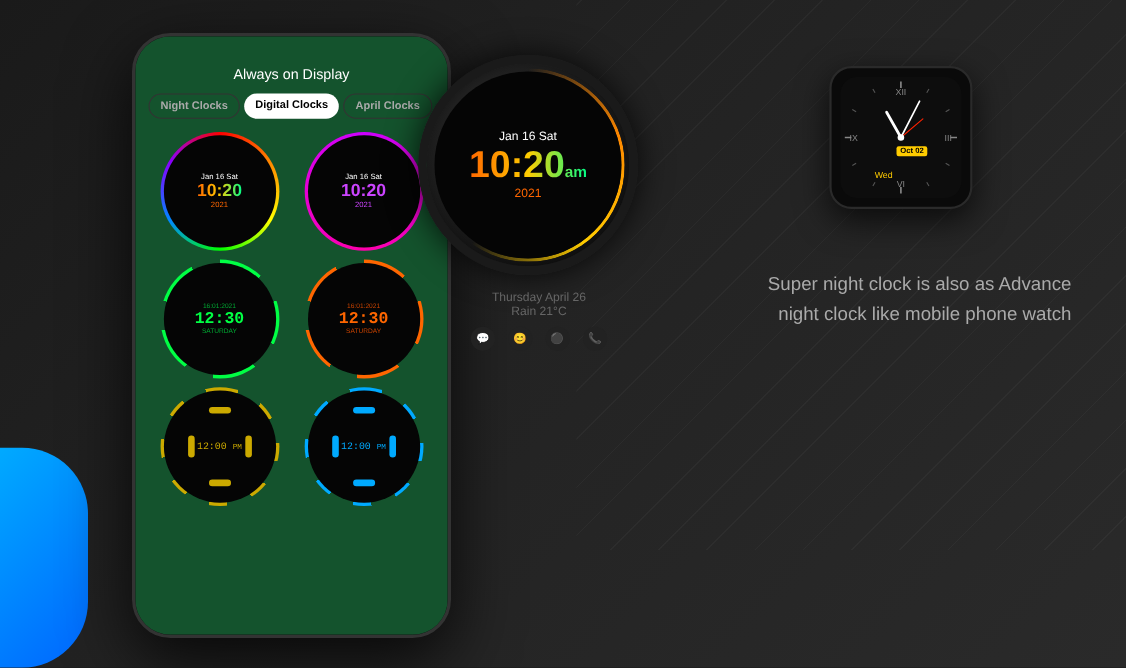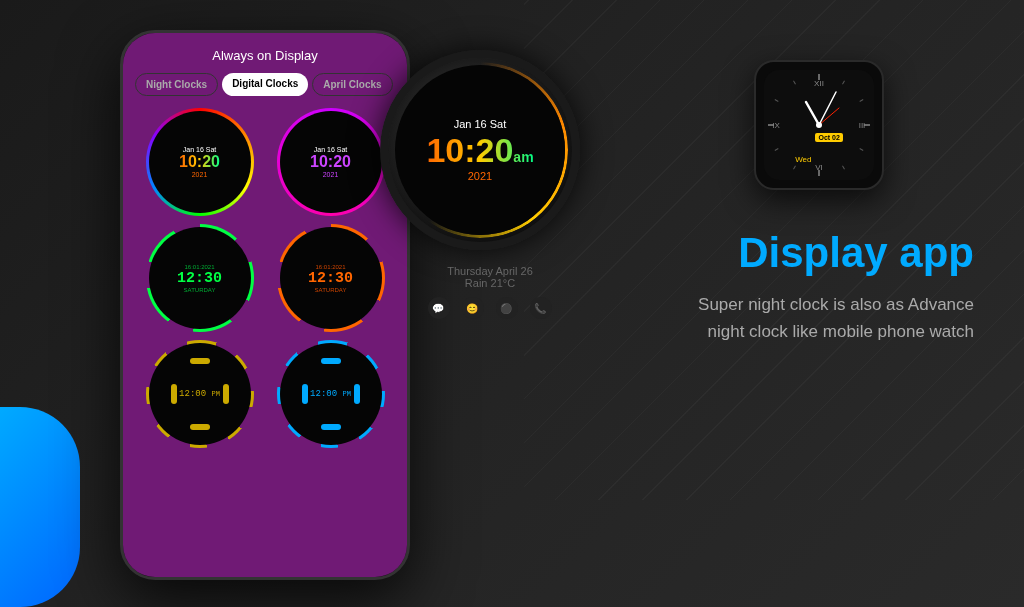--- a/index.html
+++ b/index.html
@@ -62,22 +62,22 @@
       background: #111;
       border-radius: 35px;
       border: 3px solid #333;
       overflow: hidden;
       box-shadow: 0 20px 60px rgba(0,0,0,0.8);
     }
 
     .phone-screen {
       width: 100%;
       height: 100%;
-      background: #701a75;
-      padding: 10px 10px;
+      background: #14532d;
+      padding: 22px 10px;
     }
 
     .phone-header {
       text-align: center;
       color: #fff;
       font-size: 13px;
       font-weight: 500;
       margin-bottom: 10px;
       padding-top: 5px;
     }
@@ -641,19 +641,16 @@
         <span class="analog-day">Wed</span>
         <span class="analog-date-box">
           <span>Oct</span> <span>02</span>
         </span>
       </div>
     </div>
   </div>
 </div>
 
 <div class="right-text">
-  <div>
-    <span class="title-display">Display app</span>
-  </div>
   <div class="subtitle">
     Super night clock is also as Advance<br>night clock like mobile phone watch
   </div>
 </div>
 
 </body></html>

